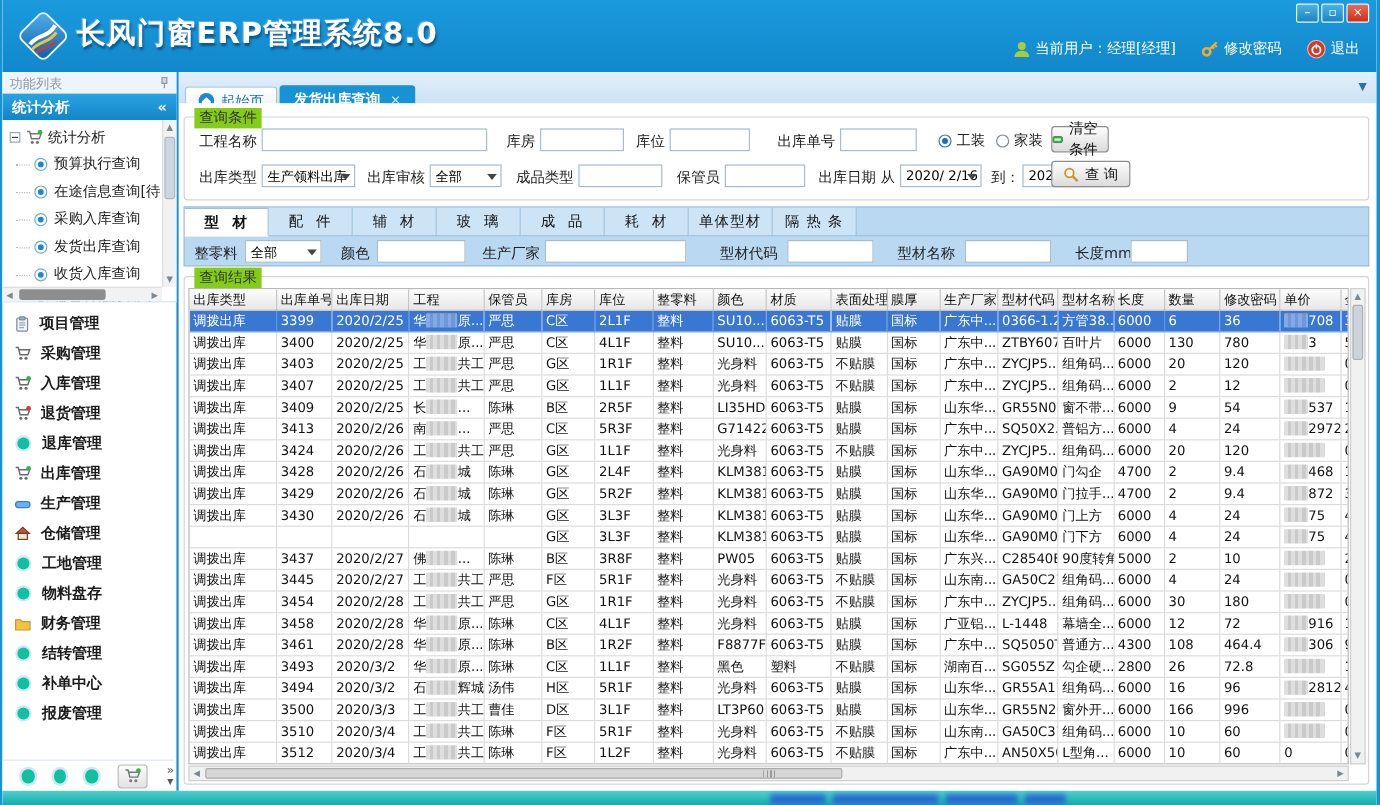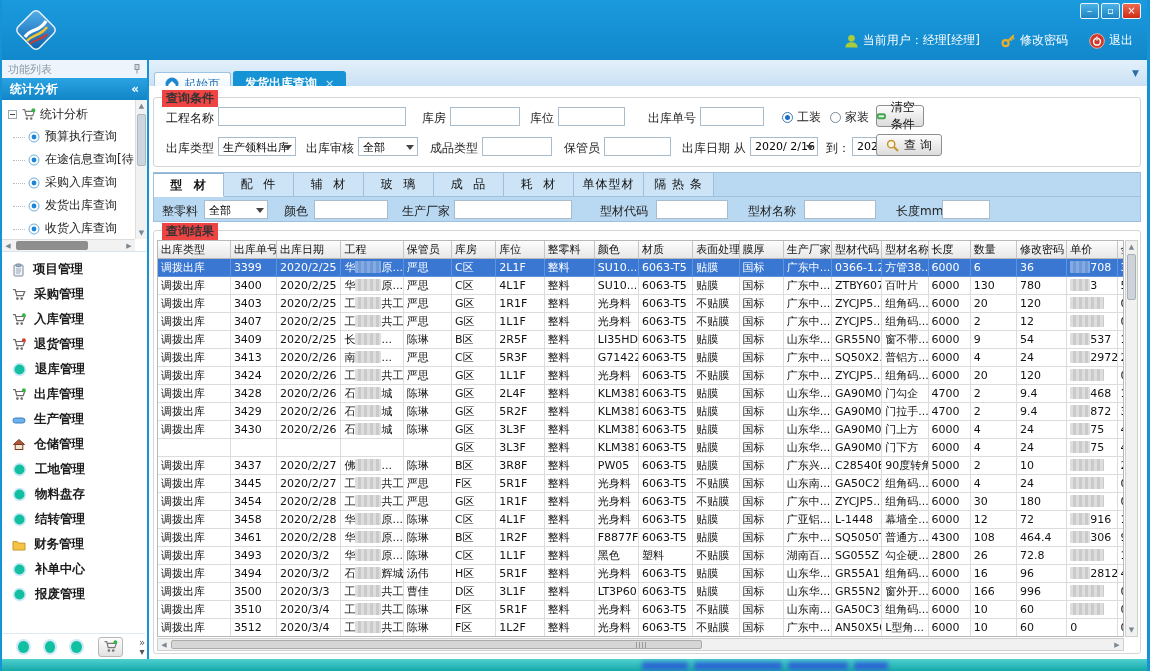--- a/index.html
+++ b/index.html
@@ -62,21 +62,21 @@
   .hometab{ display:flex; align-items:center; gap:5px; background:linear-gradient(#ffffff,#e8f2fb);
     border:1px solid #9fc3e0; border-bottom:none; border-radius:3px 3px 0 0; height:23px;
     margin-left:5px; padding:0 10px; font-size:12px; color:#1a6fb5; }
   .activetab{ display:flex; align-items:center; gap:8px; background:#1593d4; color:#fff; height:24px;
     margin-left:2px; padding:0 12px; font-size:12px; font-weight:bold; border-radius:3px 3px 0 0; }
   .activetab .x{ font-weight:normal; font-size:11px; color:#cfe8fa; }
   .tabmore{ position:absolute; right:8px; top:8px; color:#2a6fa8; font-size:9px; }
   .content{ position:absolute; left:0; right:0; top:26px; bottom:0; padding:5px 6px 0 4px; background:#fff; }
   
   .gbox{ position:relative; border:1px solid #d5d5d5; border-radius:3px; }
-  .gbox>legend{ position:absolute; top:-8px; left:8px; background:#ef4444; padding:0 4px; font-size:12px; color:#333;font-weight:bold; }
+  .gbox>legend{ position:absolute; top:-8px; left:8px; background:#84cc16; padding:0 4px; font-size:12px; color:#333; }
   .qbox{ height:70px; margin-top:6px; }
   .lbl{ position:absolute; font-size:12px; color:#222; white-space:nowrap; }
   .inp{ position:absolute; height:19px; border:1px solid #a9bccb; background:#fff; }
   .combo{ position:absolute; height:19px; border:1px solid #a9bccb; background:#fff; font-size:11px;
     padding:2px 14px 0 4px; white-space:nowrap; overflow:hidden; }
   .combo .ar{ position:absolute; right:3px; top:7px; width:0; height:0;
     border-left:4px solid transparent; border-right:4px solid transparent; border-top:5px solid #444; }
   .radio{ position:absolute; display:flex; align-items:center; gap:4px; font-size:12px; color:#222; }
   .rdot{ width:11px; height:11px; border-radius:50%; border:1px solid #7a8a98; background:#fff; position:relative; }
   .rdot.sel{ border-color:#3a7ab8; }
@@ -131,20 +131,21 @@
             <stop offset="1" stop-color="#0a5ca8"></stop>
           </linearGradient>
         </defs>
       <g transform="rotate(45 22 22)">
           <rect x="7" y="7" width="30" height="30" rx="5" fill="url(#lg)" stroke="#e8f4fc" stroke-width="1.5"></rect>
         </g>
       <path d="M11 29 C17 20 26 24 32 13" stroke="#ffffff" stroke-width="3.4" fill="none"></path>
       <path d="M13 33 C19 26 27 28 33 19" stroke="#f4c430" stroke-width="2.4" fill="none"></path>
       <path d="M16 36 C21 31 28 32 33 26" stroke="#d0392b" stroke-width="2" fill="none"></path>
     </svg>
+    <div class="apptitle">长风门窗ERP管理系统8.0</div>
 
     <div class="winctl">
       <div class="wbtn">–</div>
       <div class="wbtn">▫</div>
       <div class="wbtn close">×</div>
     </div>
 
     <div class="userrow">
       <span class="grp">
         <svg width="15" height="14" viewBox="0 0 14 13">
@@ -324,31 +325,31 @@
             <span>工地管理</span>
           </li>
           <li>
             <svg width="15" height="15" viewBox="0 0 15 15">
               <circle cx="7.5" cy="7.5" r="6.8" fill="#cfe8f8"></circle>
               <circle cx="7.5" cy="7.5" r="5" fill="#10c0a0"></circle>
             </svg>
             <span>物料盘存</span>
           </li>
           <li>
+            <svg width="14" height="12" viewBox="0 0 14 12">
+              <path d="M1 2.5h4.2l1.2 1.6H13V11H1z" fill="#f6c244" stroke="#c89a2a"></path>
+            </svg>
+            <span>财务管理</span>
+          </li>
+          <li>
             <svg width="15" height="15" viewBox="0 0 15 15">
               <circle cx="7.5" cy="7.5" r="6.8" fill="#cfe8f8"></circle>
               <circle cx="7.5" cy="7.5" r="5" fill="#10c0a0"></circle>
             </svg>
             <span>结转管理</span>
-          </li>
-          <li>
-            <svg width="14" height="12" viewBox="0 0 14 12">
-              <path d="M1 2.5h4.2l1.2 1.6H13V11H1z" fill="#f6c244" stroke="#c89a2a"></path>
-            </svg>
-            <span>财务管理</span>
           </li>
           <li>
             <svg width="15" height="15" viewBox="0 0 15 15">
               <circle cx="7.5" cy="7.5" r="6.8" fill="#cfe8f8"></circle>
               <circle cx="7.5" cy="7.5" r="5" fill="#10c0a0"></circle>
             </svg>
             <span>补单中心</span>
           </li>
           <li>
             <svg width="15" height="15" viewBox="0 0 15 15">

